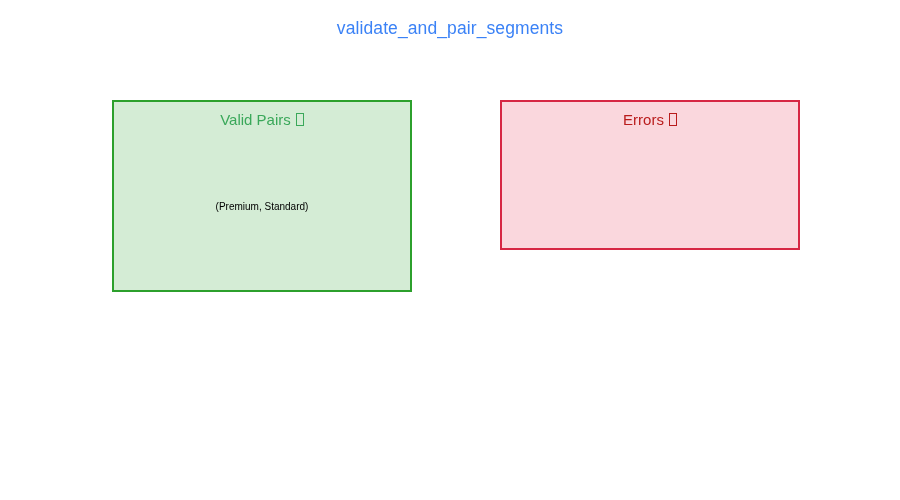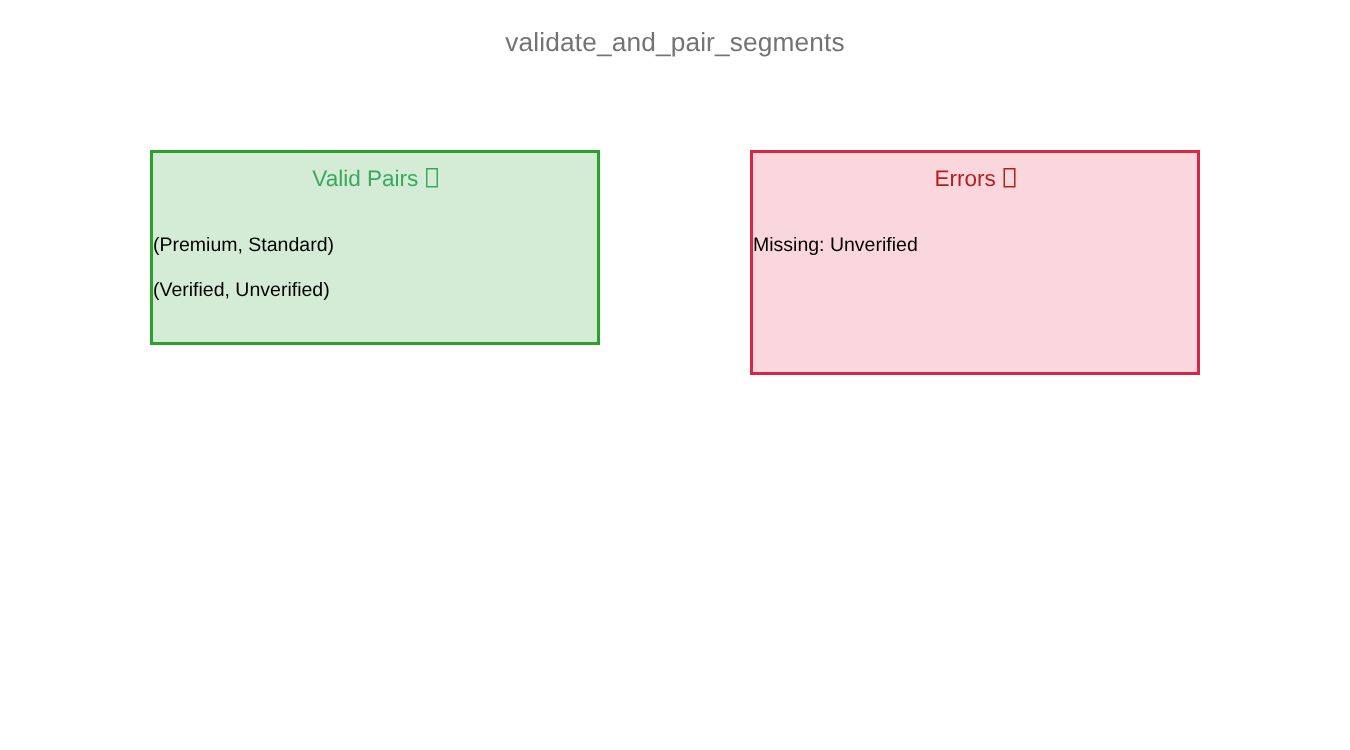--- a/index.html
+++ b/index.html
@@ -19,36 +19,36 @@
     height: 500px;
     background: #ffffff;
   }
   .figure-title {
     position: absolute;
     left: 0;
     top: 18px;
     width: 900px;
     text-align: center;
     font-size: 17.5px;
-    color: #737373;
+    color: #3b82f6;
     letter-spacing: 0.1px;
     white-space: nowrap;
   }
   .panel {
     position: absolute;
     box-sizing: border-box;
     border-style: solid;
     border-width: 2px;
     display: block;
   }
   .panel-valid {
-    left: 100px;
+    left: 112px;
     top: 100px;
     width: 300px;
-    height: 130px;
+    height: 192px;
     background: #d4ecd5;
     border-color: #2ca02c;
     text-decoration: underline;
   }
   .panel-errors {
     left: 500px;
     top: 100px;
     width: 300px;
     height: 150px;
     background: #fad7dd;
@@ -71,42 +71,42 @@
     height: 13px;
     box-sizing: border-box;
     border: 1.3px solid currentColor;
     vertical-align: -1px;
     margin-left: 5px;
   }
   .panel-item {
     position: absolute;
     left: 0;
     width: 100%;
-    font-size: 13px;
+    text-align: center;
+    font-size: 10px;
     color: #000000;
     white-space: nowrap;
+    margin-top: 46px;
   }
   .item-0 { top: 53px; }
   .item-1 { top: 83px; }
 </style>
 </head>
 <body>
 
 <div class="canvas">
 
   <div class="figure-title">validate_and_pair_segments</div>
 
   <div class="panel panel-valid">
     <div class="panel-title">
       <span>Valid Pairs</span><span class="tofu"></span>
     </div>
     <div class="panel-item item-0">(Premium, Standard)</div>
-    <div class="panel-item item-1">(Verified, Unverified)</div>
   </div>
 
   <div class="panel panel-errors">
     <div class="panel-title">
       <span>Errors</span><span class="tofu"></span>
     </div>
-    <div class="panel-item item-0">Missing: Unverified</div>
   </div>
 
 </div>
 
 </body></html>

